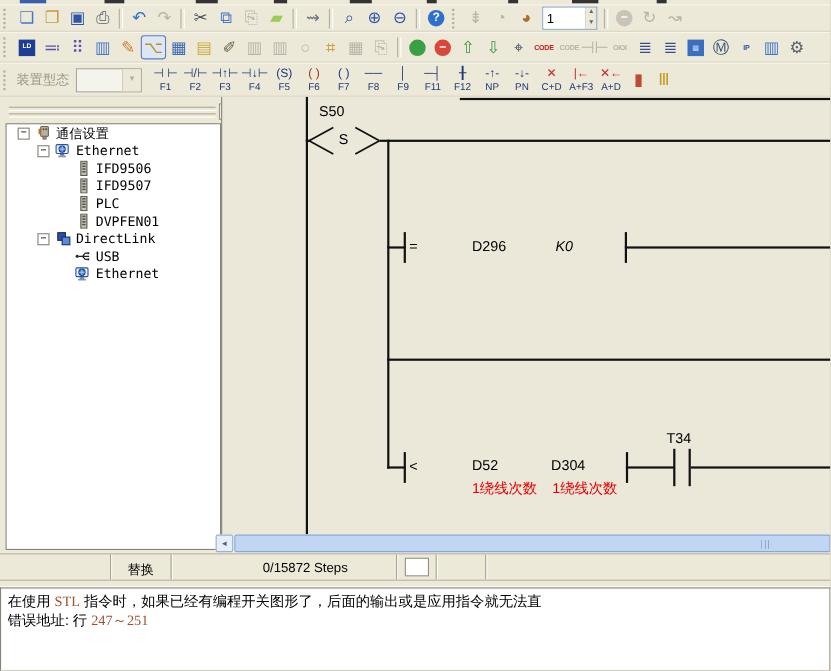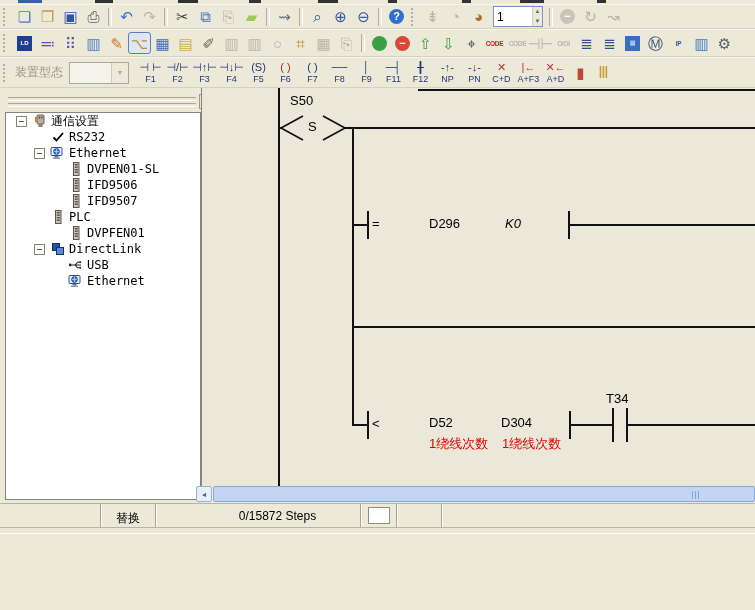--- a/index.html
+++ b/index.html
@@ -376,29 +376,20 @@
               <rect x="4" y="1" width="7" height="9" rx="1" fill="#b8b0a0" stroke="#6a6254"></rect>
               <rect x="5.5" y="10" width="4" height="3" fill="#8a8274"></rect>
               <rect x="2" y="3" width="1.6" height="5" fill="#d07020"></rect>
               <circle cx="6.5" cy="3.5" r="0.9" fill="#604830"></circle>
               <circle cx="9" cy="3.5" r="0.9" fill="#604830"></circle>
             </svg>
           </span>
           <span class="tlbl">通信设置</span>
         </div>
         <div class="trow" style="padding-left: 28px;">
-          <span class="tspacer"></span>
-          <span class="ticon">
-            <svg width="14" height="14" viewBox="0 0 14 14">
-              <path d="M2.5 7.5 L5.5 10.5 L12 3" fill="none" stroke="#000" stroke-width="1.8"></path>
-            </svg>
-          </span>
-          <span class="tlbl">RS232</span>
-        </div>
-        <div class="trow" style="padding-left: 28px;">
           <span class="texp">−</span>
           <span class="ticon">
             <svg width="15" height="14" viewBox="0 0 15 14">
               <rect x="1" y="1.5" width="11" height="8" rx="1" fill="#e8f0ff" stroke="#2c4fa0"></rect>
               <circle cx="6.5" cy="5.5" r="2.8" fill="#3a8ad8" stroke="#1c3f84"></circle>
               <path d="M4 5.5 H9 M6.5 3 V8" stroke="#bcd8f0" stroke-width="0.7" fill="none"></path>
               <rect x="4.5" y="10" width="4" height="1.5" fill="#6a7488"></rect>
               <rect x="3" y="11.5" width="7" height="1.5" fill="#8a94a8"></rect>
             </svg>
           </span>
@@ -408,49 +399,36 @@
           <span class="tspacer"></span>
           <span class="ticon">
             <svg width="14" height="14" viewBox="0 0 14 14">
               <rect x="4.5" y="0.5" width="5.5" height="13" fill="#c8c4b4" stroke="#5a564a"></rect>
               <rect x="5.8" y="2" width="3" height="1.4" fill="#55514a"></rect>
               <rect x="5.8" y="4.5" width="3" height="1.4" fill="#55514a"></rect>
               <rect x="5.8" y="7" width="3" height="1.4" fill="#55514a"></rect>
               <rect x="5.8" y="9.5" width="3" height="1.4" fill="#55514a"></rect>
             </svg>
           </span>
-          <span class="tlbl">DVPEN01-SL</span>
-        </div>
-        <div class="trow" style="padding-left: 46px;">
+          <span class="tlbl">IFD9506</span>
+        </div>
+        <div class="trow" style="padding-left: 46px; text-align: right;">
           <span class="tspacer"></span>
           <span class="ticon">
             <svg width="14" height="14" viewBox="0 0 14 14">
               <rect x="4.5" y="0.5" width="5.5" height="13" fill="#c8c4b4" stroke="#5a564a"></rect>
               <rect x="5.8" y="2" width="3" height="1.4" fill="#55514a"></rect>
               <rect x="5.8" y="4.5" width="3" height="1.4" fill="#55514a"></rect>
               <rect x="5.8" y="7" width="3" height="1.4" fill="#55514a"></rect>
               <rect x="5.8" y="9.5" width="3" height="1.4" fill="#55514a"></rect>
             </svg>
           </span>
-          <span class="tlbl">IFD9506</span>
-        </div>
-        <div class="trow" style="padding-left: 46px; text-align: right;">
-          <span class="tspacer"></span>
-          <span class="ticon">
-            <svg width="14" height="14" viewBox="0 0 14 14">
-              <rect x="4.5" y="0.5" width="5.5" height="13" fill="#c8c4b4" stroke="#5a564a"></rect>
-              <rect x="5.8" y="2" width="3" height="1.4" fill="#55514a"></rect>
-              <rect x="5.8" y="4.5" width="3" height="1.4" fill="#55514a"></rect>
-              <rect x="5.8" y="7" width="3" height="1.4" fill="#55514a"></rect>
-              <rect x="5.8" y="9.5" width="3" height="1.4" fill="#55514a"></rect>
-            </svg>
-          </span>
           <span class="tlbl">IFD9507</span>
         </div>
-        <div class="trow" style="padding-left: 28px;">
+        <div class="trow" style="padding-left: 46px;">
           <span class="tspacer"></span>
           <span class="ticon">
             <svg width="14" height="14" viewBox="0 0 14 14">
               <rect x="4.5" y="0.5" width="5.5" height="13" fill="#c8c4b4" stroke="#5a564a"></rect>
               <rect x="5.8" y="2" width="3" height="1.4" fill="#55514a"></rect>
               <rect x="5.8" y="4.5" width="3" height="1.4" fill="#55514a"></rect>
               <rect x="5.8" y="7" width="3" height="1.4" fill="#55514a"></rect>
               <rect x="5.8" y="9.5" width="3" height="1.4" fill="#55514a"></rect>
             </svg>
           </span>
@@ -566,14 +544,18 @@
     </div>
     <div class="sec" style="width:36px;">
       <div class="statusbox"></div>
     </div>
     <div class="sec" style="width:45px;"></div>
     <div class="sec" style="flex:1;"></div>
   </div>
 
   <div id="splitter"></div>
 
+  <div id="output">
+    <div class="oline"><span>在使用 </span><span class="kw">STL</span><span> 指令时，如果已经有编程开关图形了，后面的输出或是应用指令就无法直</span></div>
+    <div class="oline"><span>错误地址: 行 </span><span class="kw">247～251</span></div>
+  </div>
 
 </div>
 
 </body></html>

